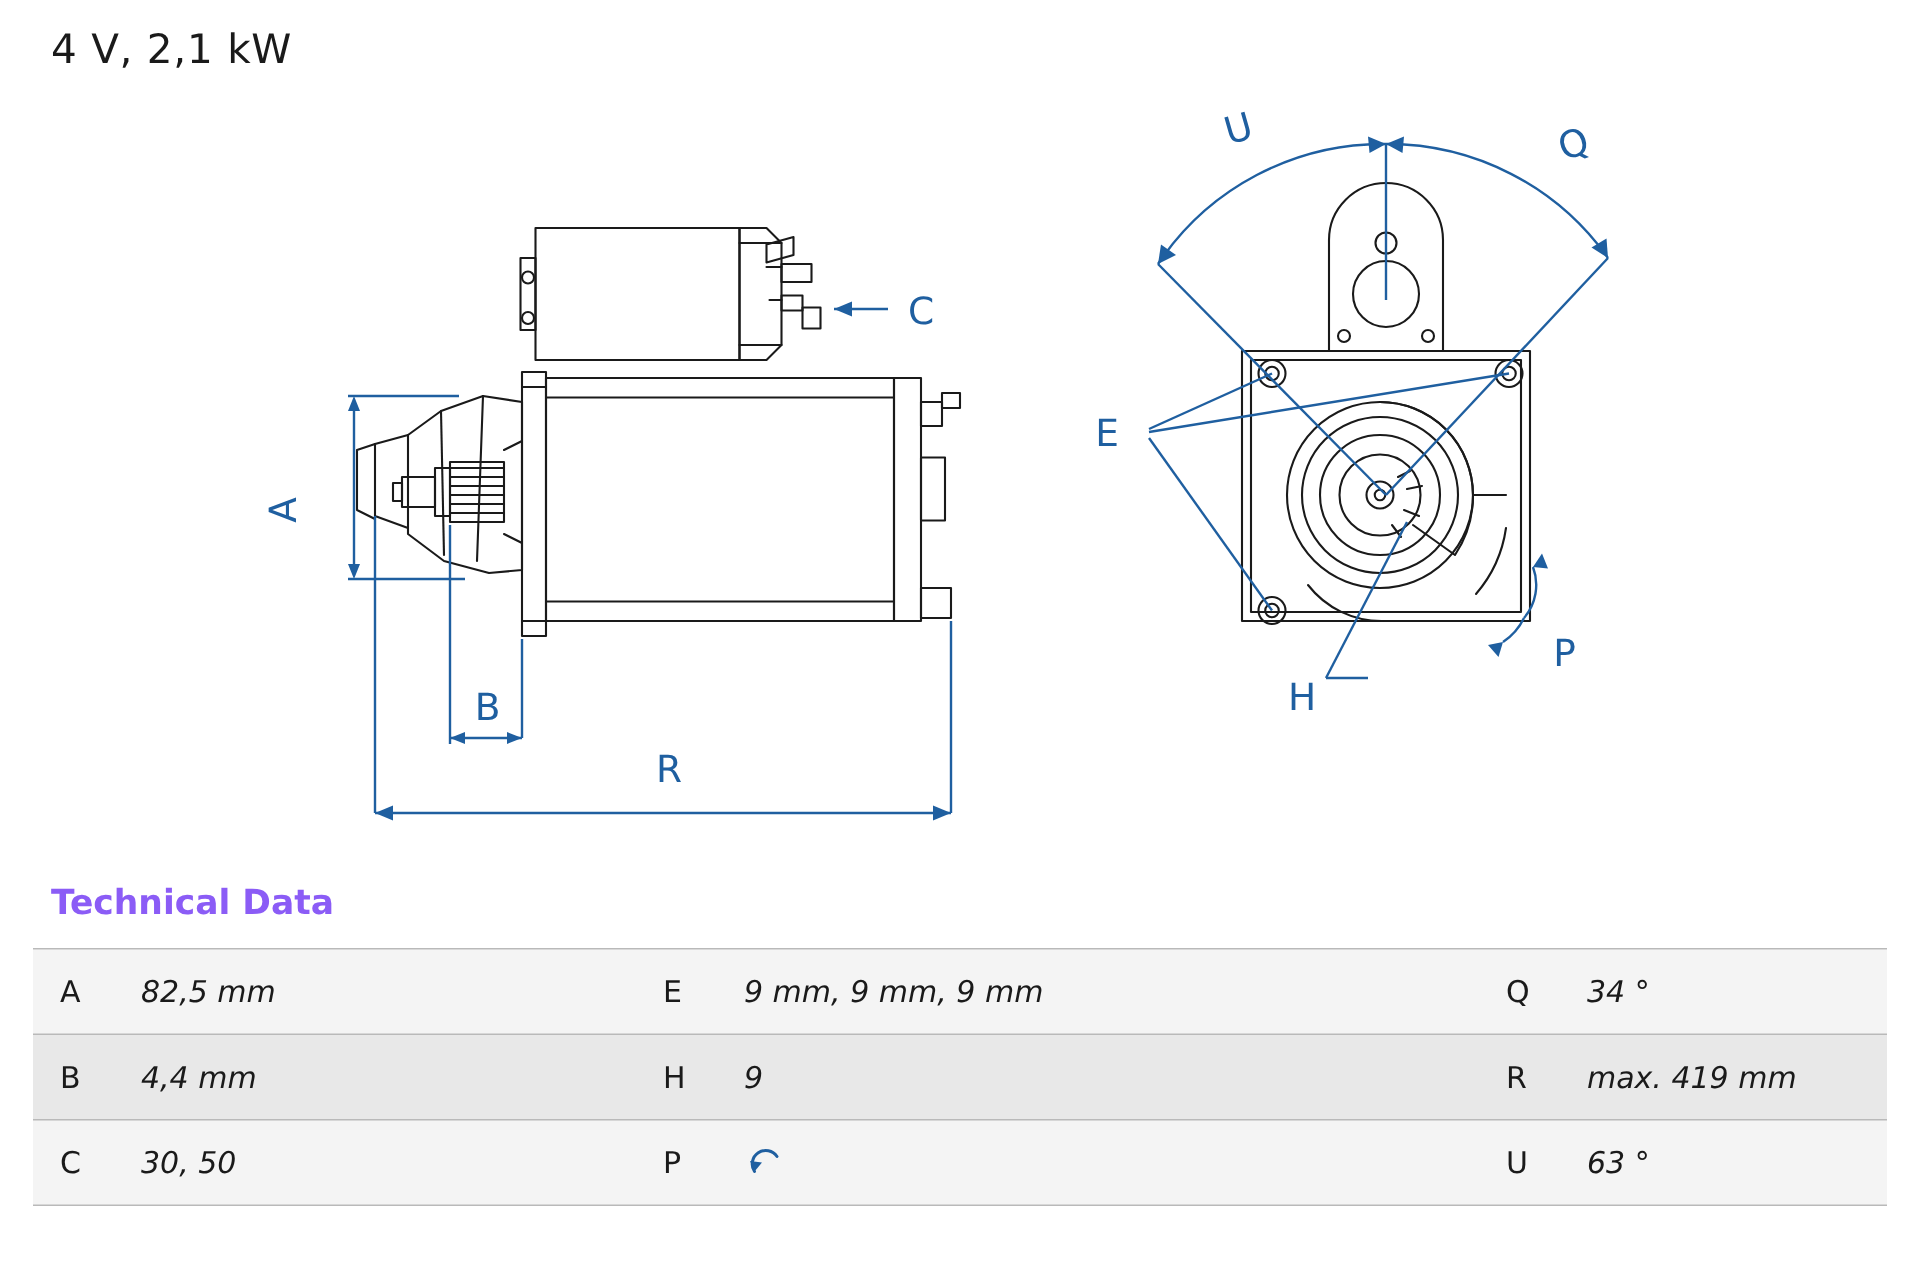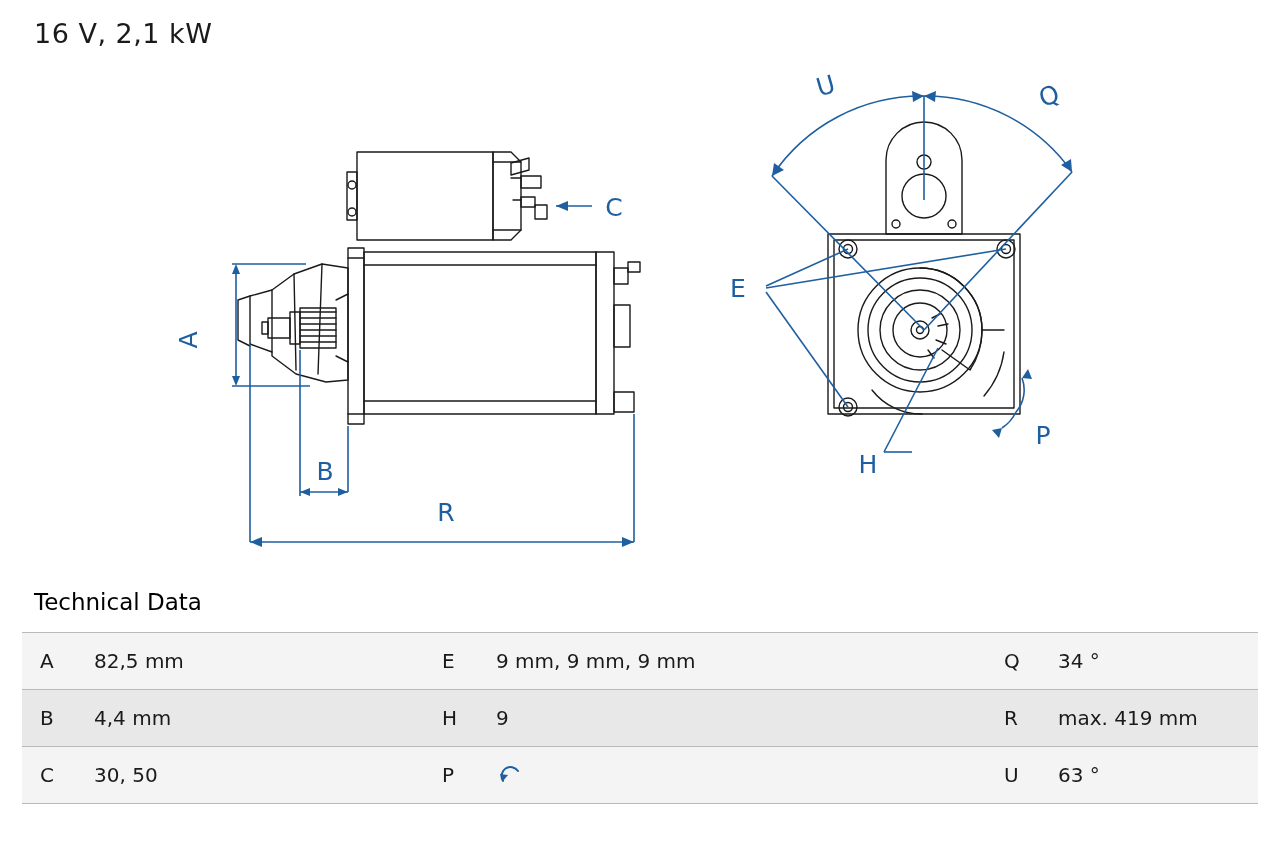--- a/index.html
+++ b/index.html
@@ -40,22 +40,22 @@
   }
   .drawing svg {
     display: block;
   }
   
   .tech-heading {
     position: absolute;
     left: 34px;
     top: 589px;
     font-size: 23px;
-    font-weight: normal;
-    color: #000000;
+    font-weight: bold;
+    color: #8b5cf6;
     white-space: nowrap;
   }
   table.tech {
     position: absolute;
     left: 22px;
     top: 632px;
     width: 1236px;
     border-collapse: collapse;
     font-size: 20px;
     color: #1a1a1a;
@@ -74,20 +74,21 @@
     background: #f4f4f4;
   }
   table.tech td.key {
     width: 48px;
     padding-left: 18px;
     white-space: nowrap;
   }
   table.tech td.val {
     padding-left: 14px;
     white-space: nowrap;
+    font-style: italic;
   }
   table.tech td.k-a { width: 40px; }
   table.tech td.v-a { width: 330px; }
   table.tech td.k-b { width: 40px; }
   table.tech td.v-b { width: 490px; margin-top: 36px; }
   table.tech td.k-c { width: 40px; }
   .rot-cell {
     display: inline-block;
     width: 34px;
     height: 26px;
@@ -98,21 +99,21 @@
     font-family: "DejaVu Sans", sans-serif;
     fill: #1f5fa0;
     font-size: 25px;
   }
 </style>
 </head>
 <body>
 
 <div class="page">
 
-  <div class="title">16 V, 2,1 kW</div>
+  <div class="title">4 V, 2,1 kW</div>
 
   <div class="drawing">
     <svg width="1280" height="580" viewBox="0 0 1280 580" xmlns="http://www.w3.org/2000/svg">
       <g fill="none" stroke="#1a1a1a" stroke-width="1.4" stroke-linejoin="round" stroke-linecap="round">
 
         <rect x="357" y="152" width="136" height="88"></rect>
         <path d="M493 152 h18 l10 10 v68 l-10 10 h-18 z"></path>
         <path d="M493 162 h28"></path>
         <path d="M493 230 h28"></path>
 

